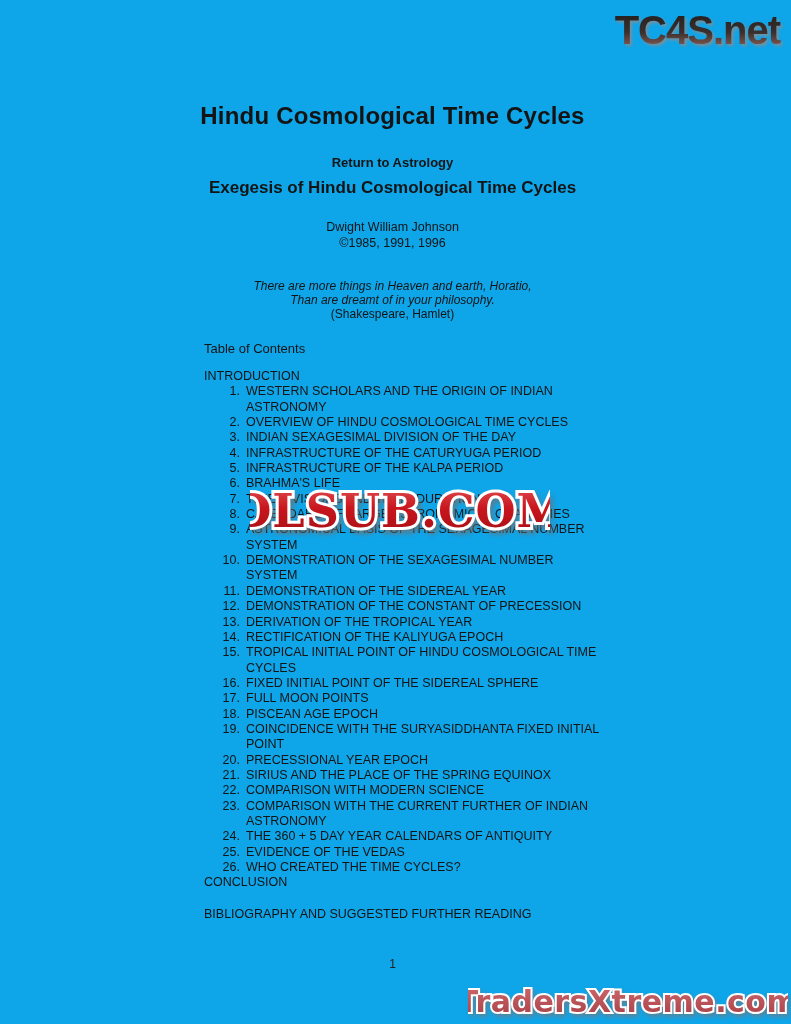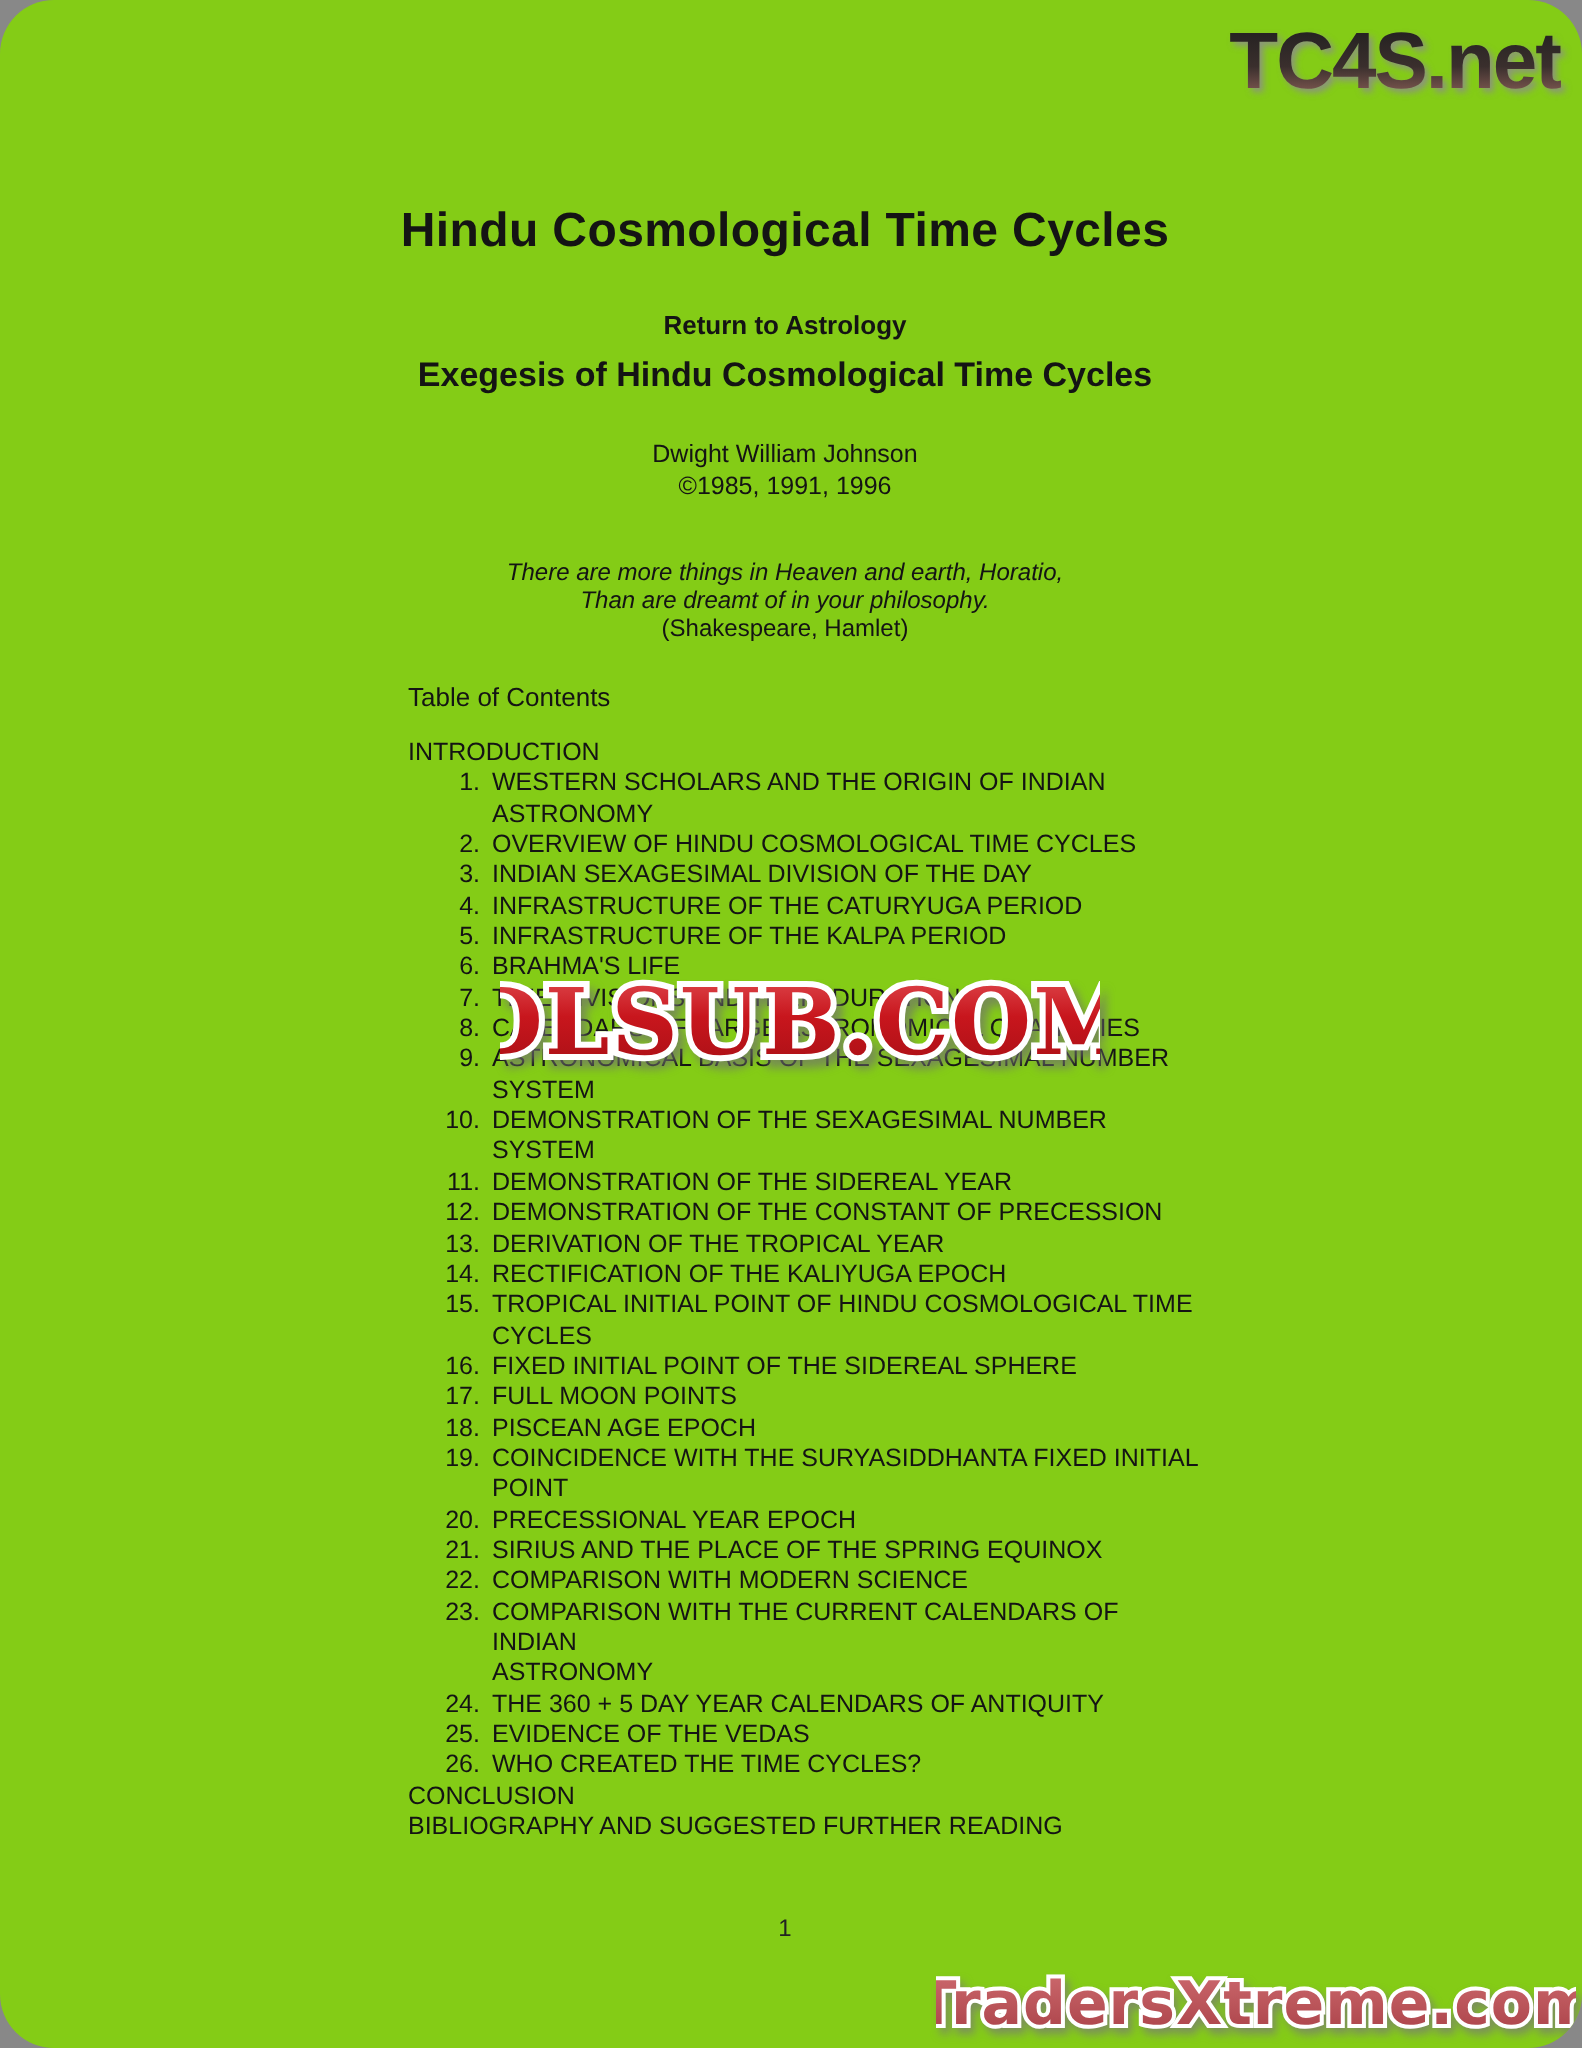--- a/index.html
+++ b/index.html
@@ -1,36 +1,36 @@
 <!DOCTYPE html>
 <html><head>
 <meta charset="utf-8">
 <style>
   html,body { margin:0; padding:0; background:#888; }
   .page {
     position:relative; width:791px; height:1024px; margin:0 auto;
-    background:#84cc16; overflow:hidden;
-    font-family:"Liberation Sans", sans-serif; color:#141414;border-radius:27px;
+    background:#0ea5e9; overflow:hidden;
+    font-family:"Liberation Sans", sans-serif; color:#141414;
   }
   .centered { position:absolute; left:0; width:785px; text-align:center; }
   .doc-title   { top:102px; font-size:24px; font-weight:bold; letter-spacing:.2px; }
   .subtitle1   { top:155px; font-size:13px; font-weight:bold; }
   .subtitle2   { top:178px; font-size:17px; font-weight:bold;text-align:center; }
   .author-block{ top:219px; font-size:12.5px; line-height:16px; }
   .quote-block { top:279px; font-size:12px; line-height:14.2px; }
   .quote-line  { font-style:italic; }
   .quote-attr  { font-style:normal; }
 
   .toc-heading { position:absolute; top:341px; left:204px; font-size:13px; font-weight:normal; }
   .toc { position:absolute; top:369px; left:204px; width:400px; font-size:12.5px; line-height:15.35px; }
   .toc-plain { white-space:pre-line; }
   .toc-row  { display:flex; align-items:flex-start; }
   .toc-num  { flex:none; width:36px; text-align:right; }
   .toc-label{ margin-left:6px; white-space:pre-line; }
-  .biblio   { }
+  .biblio   { margin-top:16px; }
 
   .page-number { top:957px; font-size:12px; color:#222; }
 
   
   .logo-tc4s { position:absolute; top:0; right:6px; filter:drop-shadow(2px 2px 1.5px rgba(140,140,140,.85)); }
   .wm-dlsub  { position:absolute; top:478px; left:250px; filter:drop-shadow(3px 4px 2px rgba(110,110,110,.65)); }
   .wm-traders{ position:absolute; top:980px; left:468px; filter:drop-shadow(2px 3px 2px rgba(120,120,120,.7)); }
 </style>
 </head>
 <body>
@@ -155,21 +155,21 @@
         <div class="toc-row">
           <span class="toc-num">21.</span>
           <span class="toc-label">SIRIUS AND THE PLACE OF THE SPRING EQUINOX</span>
         </div>
         <div class="toc-row">
           <span class="toc-num">22.</span>
           <span class="toc-label">COMPARISON WITH MODERN SCIENCE</span>
         </div>
         <div class="toc-row">
           <span class="toc-num">23.</span>
-          <span class="toc-label">COMPARISON WITH THE CURRENT CALENDARS OF INDIAN
+          <span class="toc-label">COMPARISON WITH THE CURRENT FURTHER OF INDIAN
 ASTRONOMY</span>
         </div>
         <div class="toc-row">
           <span class="toc-num">24.</span>
           <span class="toc-label">THE 360 + 5 DAY YEAR CALENDARS OF ANTIQUITY</span>
         </div>
         <div class="toc-row">
           <span class="toc-num">25.</span>
           <span class="toc-label">EVIDENCE OF THE VEDAS</span>
         </div>

